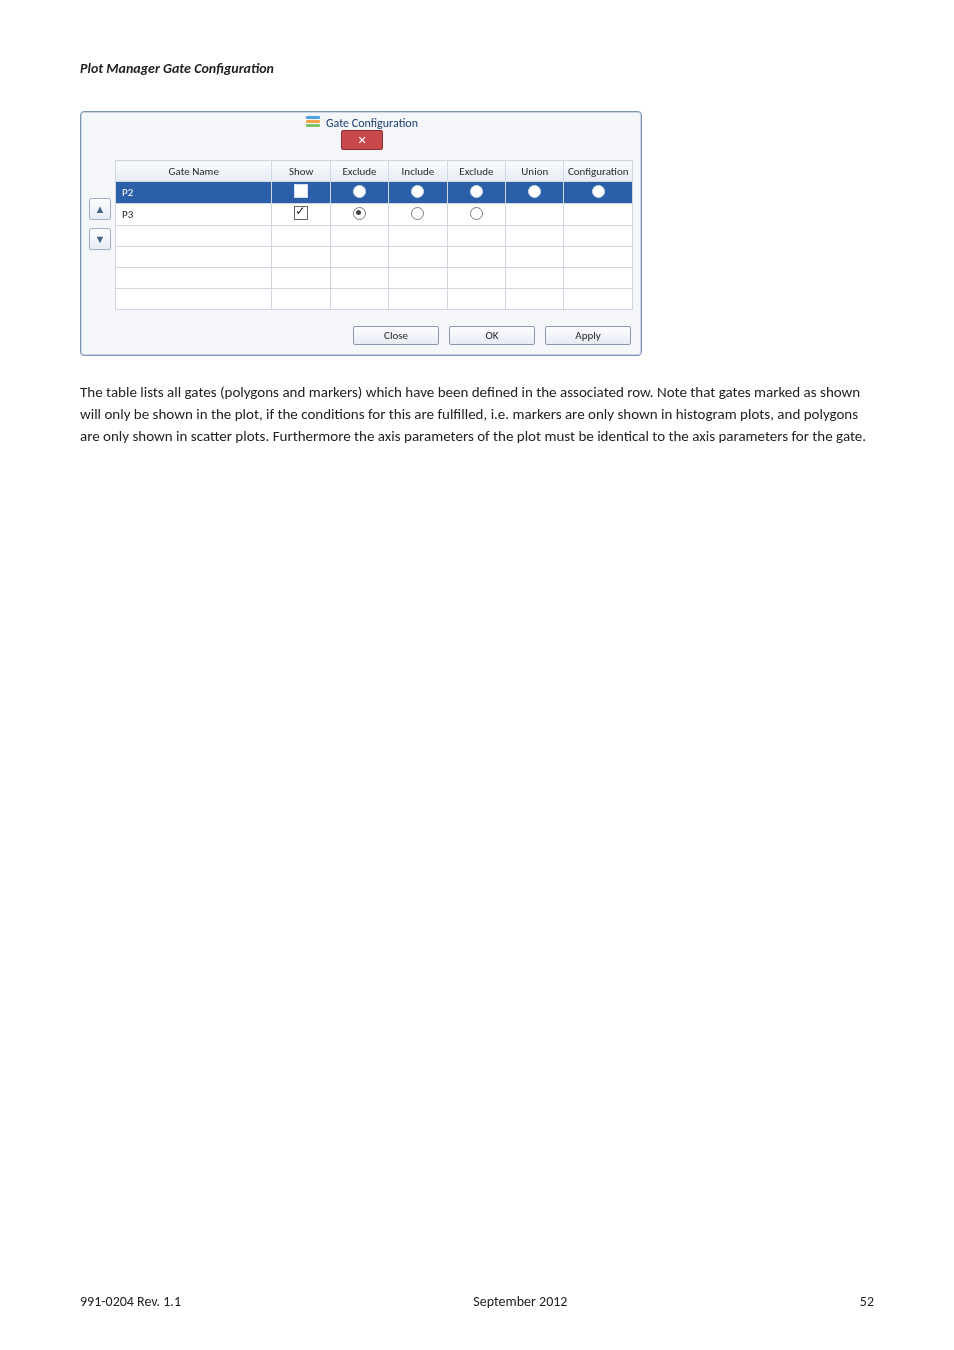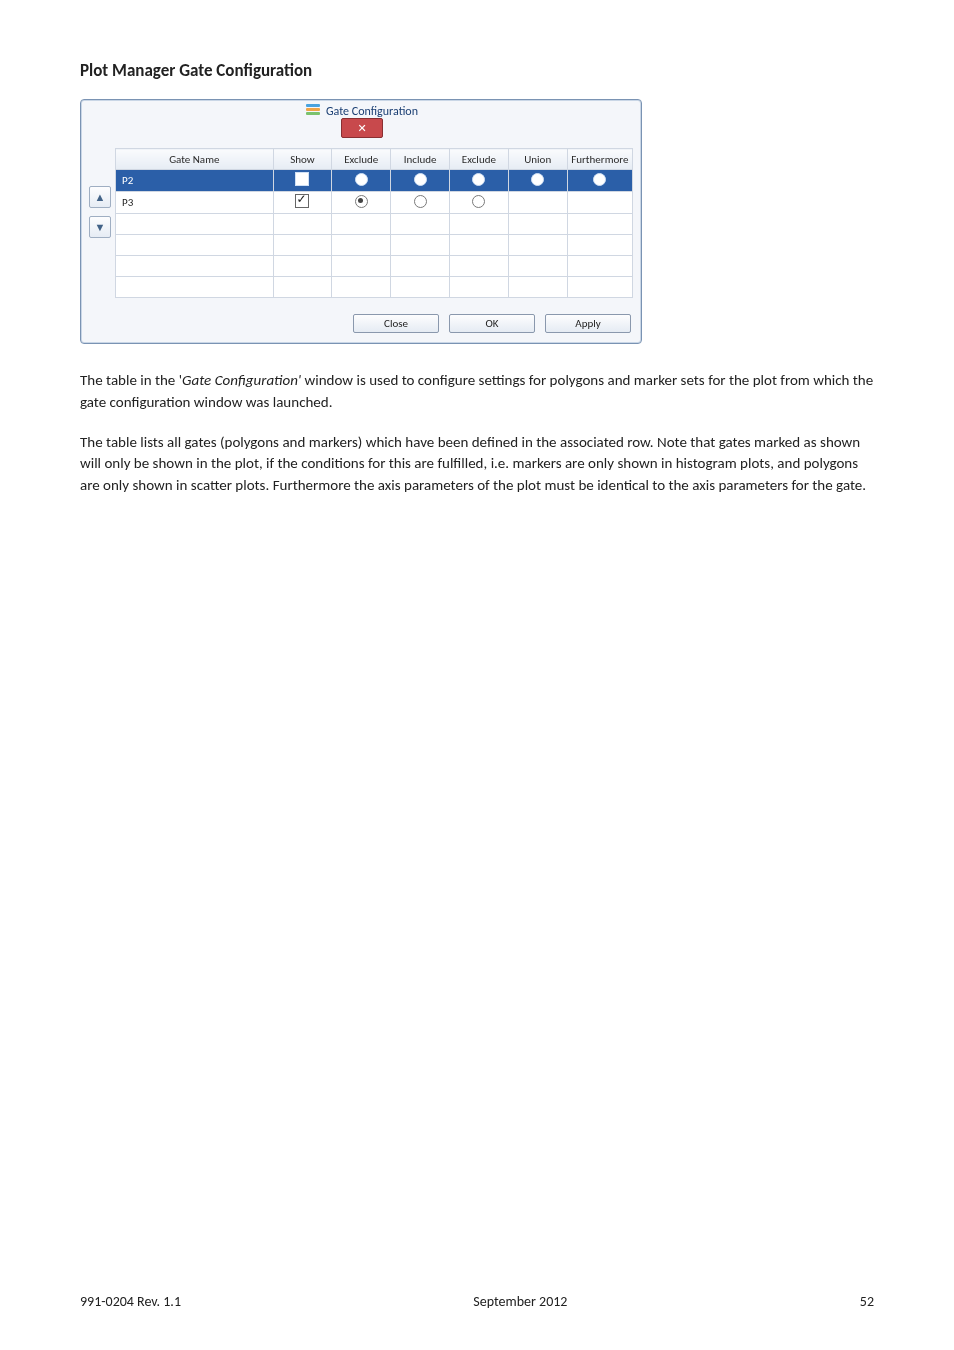--- a/index.html
+++ b/index.html
@@ -15,23 +15,24 @@
     background:#fff;
     font-family:Calibri, "Segoe UI", Arial, sans-serif;
     color:#222;
     position:relative;
     box-sizing:border-box;
   }
   .page{
     padding:60px 80px 0 80px;
   }
   h3{
+    font-style:italic;
     font-weight:bold;
-    font-size:17px;
-    margin:0 0 18px 0;
+    font-size:14px;
+    margin:0 0 34px 0;
   }
   
   .win{
     width:560px;
     border:1px solid #7a93b3;
     border-radius:4px;
     background:#f4f6fa;
     box-shadow: inset 0 0 0 1px #c9d6e6;
     overflow:hidden;
     margin-bottom:26px;
@@ -200,21 +201,21 @@
             <col class="csmall">
         </colgroup>
         <thead>
           <tr>
             <th>Gate Name</th>
             <th>Show</th>
             <th>Exclude</th>
             <th>Include</th>
             <th>Exclude</th>
             <th>Union</th>
-            <th>Furthermore</th>
+            <th>Configuration</th>
           </tr>
         </thead>
         <tbody id="gate-body">
 
             <tr class="sel">
     <td class="name">P2</td>
     <td><span class="chk on"></span></td>
     <td><span class="rad"></span></td>
     <td><span class="rad"></span></td>
     <td><span class="rad on"></span></td>
@@ -273,23 +274,20 @@
       </table>
     </div>
 
     <div class="btnrow">
       <div class="btn">Close</div>
       <div class="btn">OK</div>
       <div class="btn">Apply</div>
     </div>
   </div>
 
-  <p class="body">
-    <span>The table in the '</span><em>Gate Configuration'</em><span> window is used to configure settings for polygons and marker sets for the plot from which the gate configuration window was launched.</span>
-  </p>
 
   <p class="body">The table lists all gates (polygons and markers) which have been defined in the associated row. Note that gates marked as shown will only be shown in the plot, if the conditions for this are fulfilled, i.e. markers are only shown in histogram plots, and polygons are only shown in scatter plots. Furthermore the axis parameters of the plot must be identical to the axis parameters for the gate.</p>
 </div>
 
 <div class="footer">
   <span>991-0204 Rev. 1.1</span>
   <span>September 2012</span>
   <span>52</span>
 </div>
 

